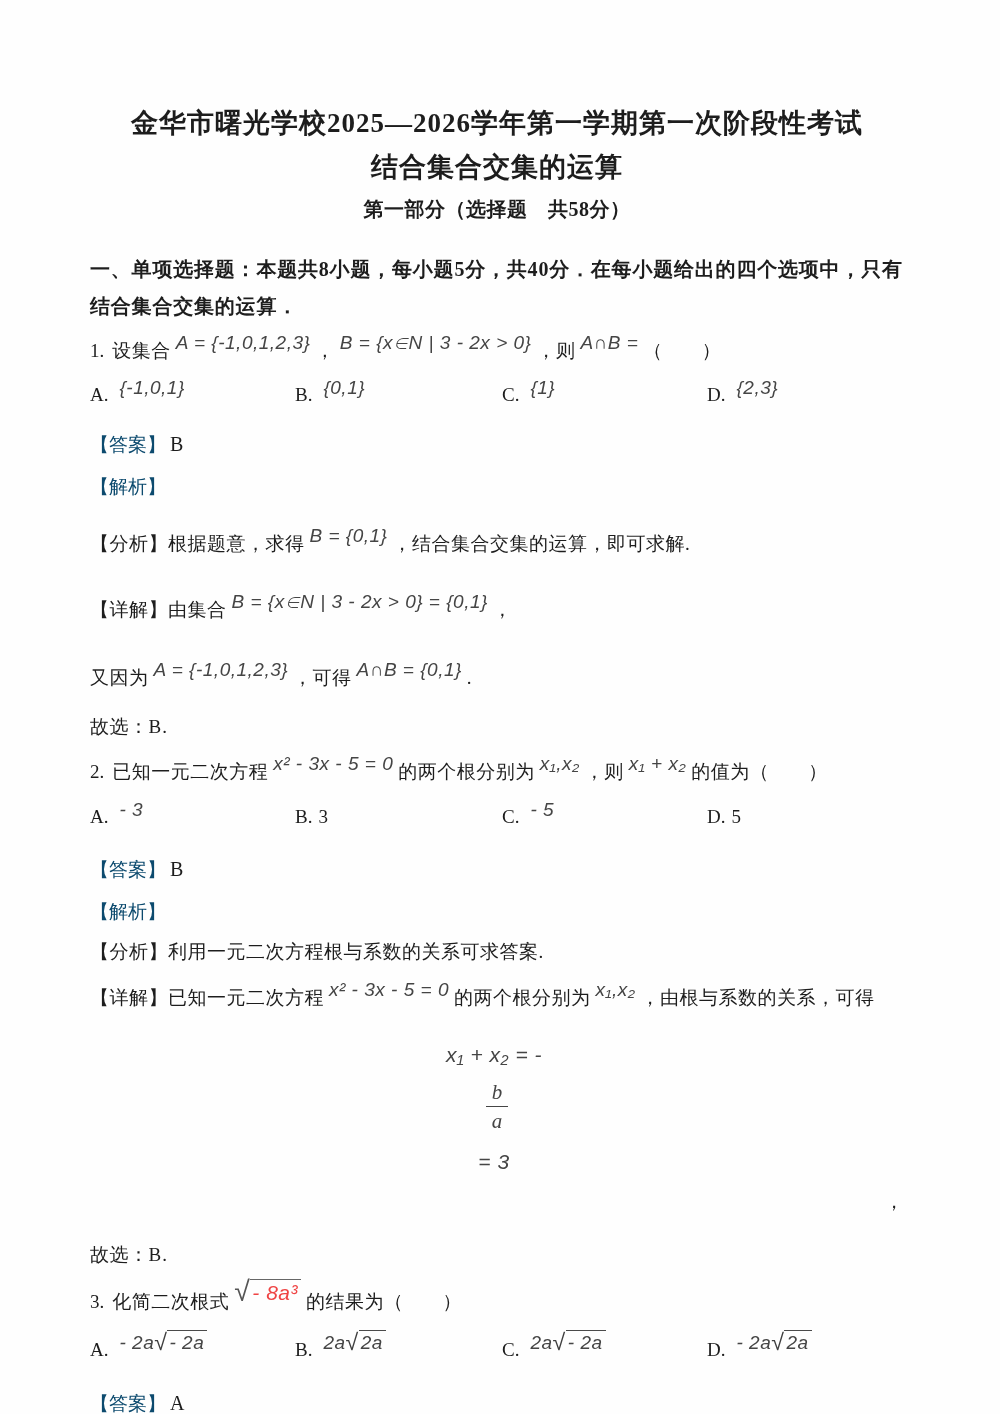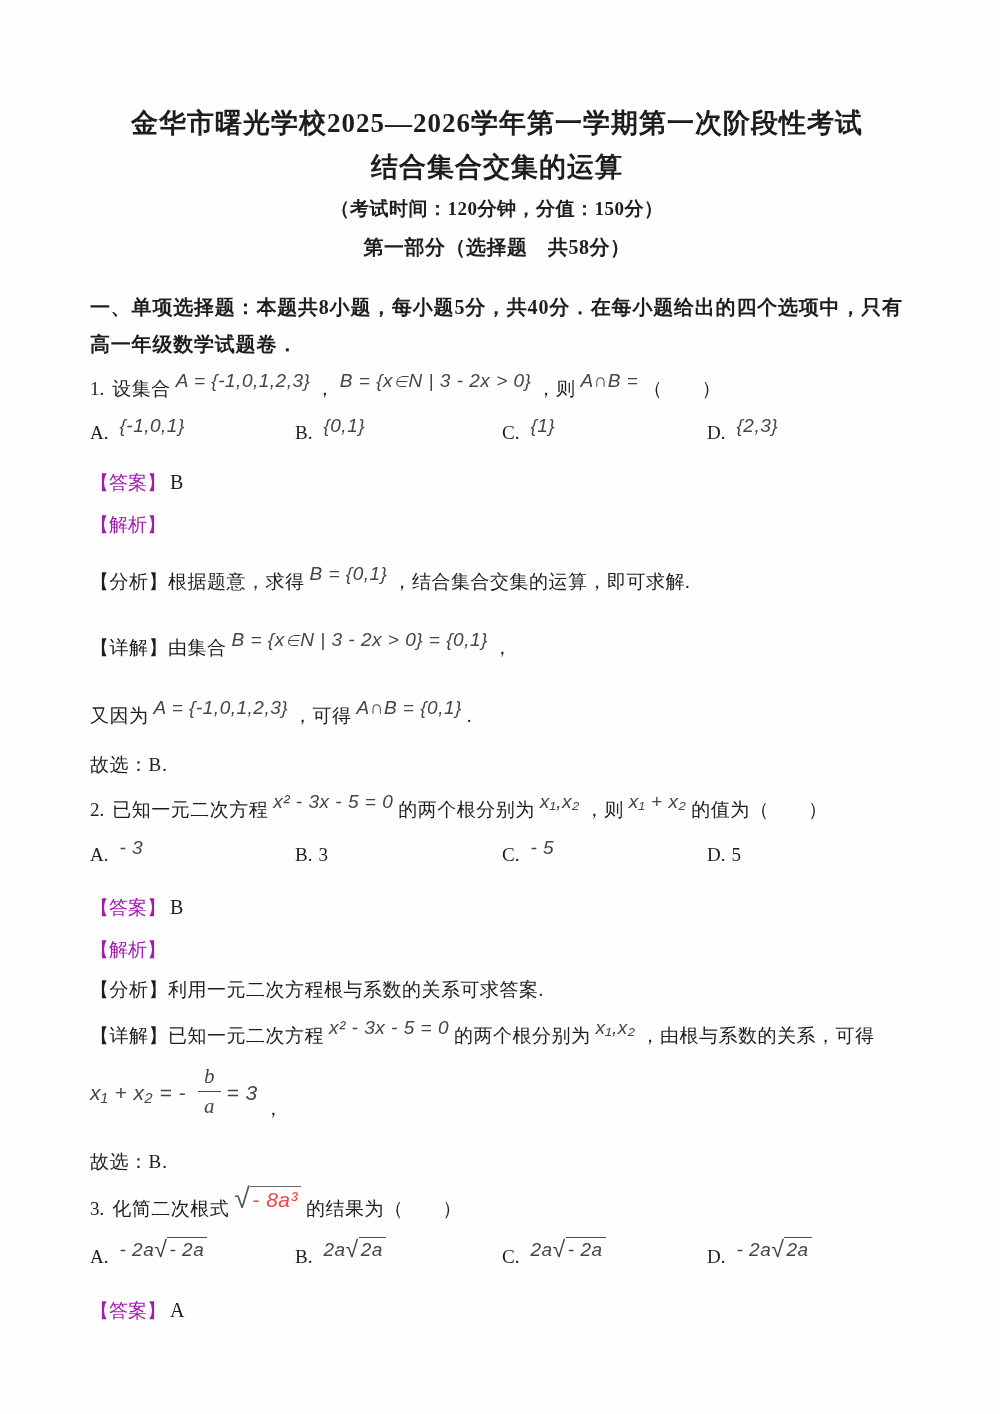--- a/index.html
+++ b/index.html
@@ -24,60 +24,59 @@
   .opts3{line-height:44px;}
   .ansline{font-size:19px;line-height:26px;margin-top:16px;}
   .ansline .val{font-size:20px;padding-left:4px;}
   .jx{font-size:19px;line-height:26px;margin-top:16px;}
   .sol{font-size:19px;line-height:40px;margin-top:24px;}
   .sol2{line-height:44px;}
   .sol3{line-height:26px;margin-top:14px;}
   .sol4{line-height:42px;margin-top:12px;}
   .concl{font-size:19px;line-height:26px;margin-top:14px;letter-spacing:1px;}
   .concl2{margin-top:28px;}
-  .blue{color:#a21caf;}
+  .blue{color:#0c4a6e;}
   
   .math{
     font-family:Liberation Sans, sans-serif;font-style:italic;
     color:#454545;letter-spacing:.5px;margin:0 5px;white-space:nowrap;
   }
   .mraise{position:relative;top:-8px;}
   .mraise-s{position:relative;top:-7px;}
   .pt{letter-spacing:.5px;}
   .optlabel{display:inline-block;margin-right:6px;}
   .qno{display:inline-block;margin-right:8px;}
   
   .sqrt{display:inline-block;white-space:nowrap;}
   .sqrt .sign{font-style:normal;font-size:1.22em;vertical-align:-1px;color:#3f3f3f;}
   .sqrt .rad{border-top:1.6px solid #4a4a4a;padding:1px 3px 0 2px;}
   .sqrt-big{font-size:21px;}
   .sqrt-big .sign{font-size:1.35em;color:#555;}
   .sqrt-big .rad{color:#ef4444;border-top-color:#666;}
   
-  .formula{font-size:21px;line-height:56px;margin-top:8px;display:flex;align-items:center;}
+  .formula{font-size:21px;line-height:56px;margin-top:8px;display:flex;align-items:center;flex-direction:column;}
   .formula .math{margin:0 6px 0 0;}
   .frac{display:inline-flex;flex-direction:column;align-items:center;font-style:italic;color:#454545;
         font-family:"Liberation Serif","DejaVu Serif",serif;line-height:1.05;margin:0 6px;position:relative;top:-2px;}
   .frac .fnum{display:block;padding:0 6px 3px;border-bottom:1.6px solid #454545;}
   .frac .fden{display:block;padding-top:3px;}
   .formula .tail{align-self:flex-end;line-height:24px;font-size:19px;}
 </style>
 </head>
 <body>
 
 <div class="page">
 
   <div class="line title">金华市曙光学校2025—2026学年第一学期第一次阶段性考试</div>
   <div class="line title title2">结合集合交集的运算</div>
-  <div class="line info">（考试时间：120分钟，分值：150分）</div>
   <div class="line section">第一部分（选择题　共58分）</div>
 
   <div class="instr">
     <div class="line">一、单项选择题：本题共8小题，每小题5分，共40分．在每小题给出的四个选项中，只有</div>
-    <div class="line">高一年级数学试题卷．</div>
+    <div class="line">结合集合交集的运算．</div>
   </div>
 
   <div class="line stem">
     <span class="qno">1.</span><span class="pt">设集合</span><span class="math mraise">A = {-1,0,1,2,3}</span><span class="pt">，</span><span class="math mraise">B = {x∈N | 3 - 2x &gt; 0}</span><span class="pt">，则</span><span class="math mraise">A∩B =</span><span class="pt">（　　）</span>
   </div>
 
   <div class="opts">
     <div><span class="optlabel">A.</span><span class="math mraise-s">{-1,0,1}</span></div>
     <div><span class="optlabel">B.</span><span class="math mraise-s">{0,1}</span></div>
     <div><span class="optlabel">C.</span><span class="math mraise-s">{1}</span></div>

